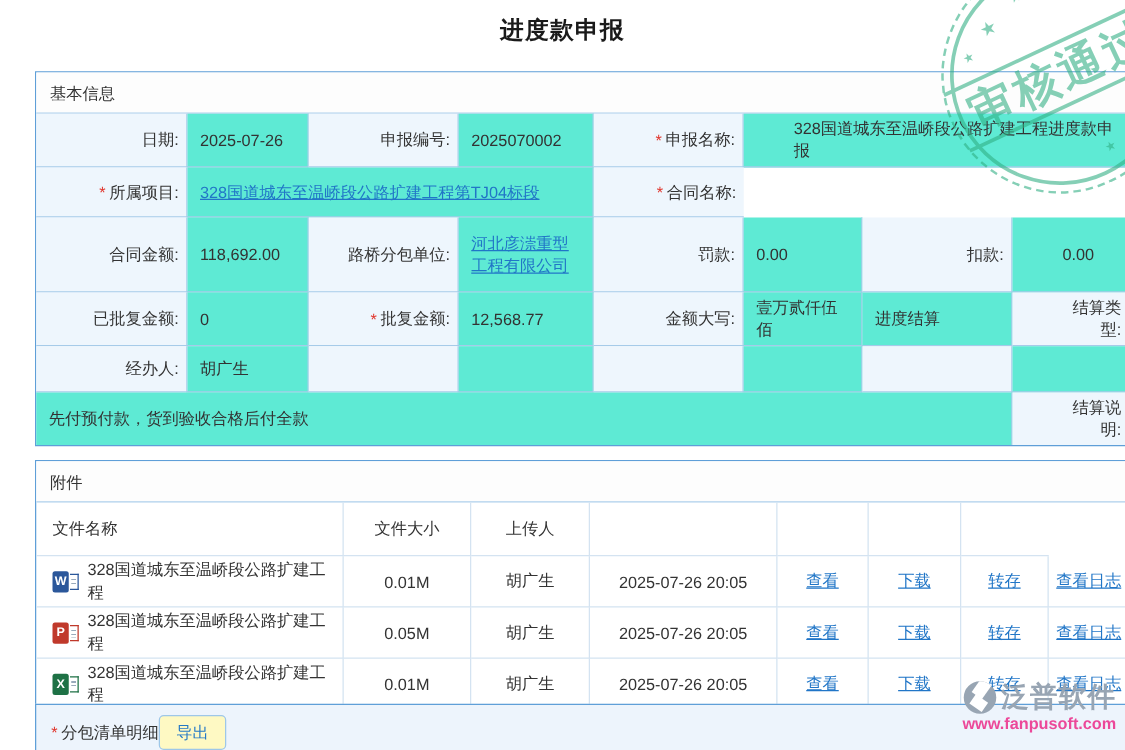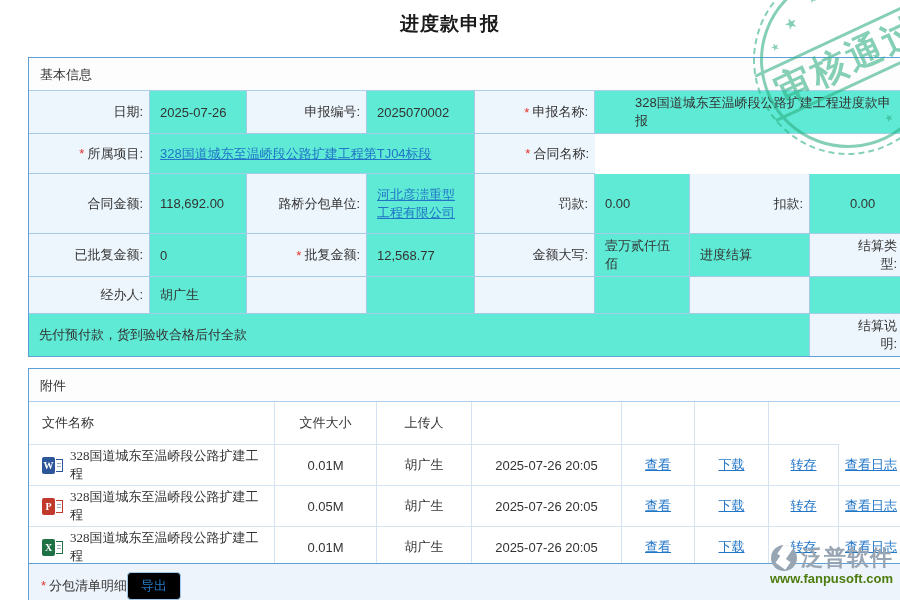--- a/index.html
+++ b/index.html
@@ -28,36 +28,36 @@
   .h60 { min-height:60px; }
   .h38 { min-height:37px; }
 
   
   #attach-panel { top:368px; }
   .at-row { display:grid; grid-template-columns:246px 102px 95px 150px 73px 74px 70px 1fr; }
   .at-cell { font-size:13px; display:flex; align-items:center; justify-content:center; min-height:33px;
     border-right:1px solid #d4e3f1; border-bottom:1px solid #d4e3f1; padding:2px 4px; }
   .at-cell:last-child { border-right:none; }
   .at-head .at-cell { min-height:43px; }
-  .at-name { justify-content:flex-start; padding-left:13px; gap:7px;font-family:Liberation Serif, serif; }
+  .at-name { justify-content:flex-start; padding-left:13px; gap:7px; }
   .at-row:last-child .at-cell { border-bottom:none; }
 
   .file-icon { display:inline-flex; flex:none; height:17px; }
   .fi-box { width:13px; height:17px; border-radius:2px; color:#fff; font-size:10px; font-weight:bold;
     display:flex; align-items:center; justify-content:center; }
   .fi-page { width:7px; height:13px; margin:2px 0 0 1px; background:#fff; border:1px solid; border-left:none;
     background-image:repeating-linear-gradient(#9ab 0 1px, #fff 1px 3px); background-clip:content-box; padding:2px 1px; }
   .word  .fi-box{background:#2b579a} .word  .fi-page{border-color:#2b579a}
   .ppt   .fi-box{background:#c0392b} .ppt   .fi-page{border-color:#c0392b}
   .excel .fi-box{background:#1e7145} .excel .fi-page{border-color:#1e7145}
 
   
   #sub-panel { top:563px; height:60px; background:#edf4fc; }
   .sub-inner { display:flex; align-items:center; padding:8px 0 0 12px; gap:0; font-size:13px; }
-  .export-btn { background:#000000; border:1px solid #9ec7e8; color:#2579c6; font-size:13px;
+  .export-btn { background:#fef9c3; border:1px solid #9ec7e8; color:#2579c6; font-size:13px;
     border-radius:4px; padding:4px 13px; cursor:pointer; }
 
   
   .stamp { position:absolute; left:753px; top:-35px; width:190px; height:190px; transform:rotate(-25deg);
     opacity:.58; z-index:20; pointer-events:none; color:#2fae82; }
   .stamp .outer { position:absolute; inset:0; border:2px dashed currentColor; border-radius:50%; }
   .stamp .inner { position:absolute; inset:7px; border:3px solid currentColor; border-radius:50%; }
   .stamp .band { position:absolute; left:4px; right:4px; top:69px; height:52px;
     border-top:3px solid currentColor; border-bottom:3px solid currentColor;
     display:flex; align-items:center; justify-content:center; font-size:36px; font-weight:bold; letter-spacing:3px; }
@@ -65,21 +65,21 @@
 
   
   .brand { position:absolute; right:7px; top:543px; z-index:25; text-align:right; }
   .brand-row { display:flex; align-items:center; justify-content:flex-end; gap:4px; }
   .brand-icon { width:26px; height:26px; border-radius:50%; background:#98a5b3; position:relative; overflow:hidden; }
   .brand-icon:before { content:""; position:absolute; left:10px; top:-3px; width:10px; height:16px;
     background:#fff; transform:rotate(35deg); }
   .brand-icon:after { content:""; position:absolute; left:6px; top:13px; width:12px; height:9px;
     background:#fff; transform:rotate(35deg); }
   .brand-name { font-size:22px; font-weight:bold; color:#98a5b3; letter-spacing:1px; }
-  .brand-url { font-size:13px; font-weight:bold; color:#4d7c0f; margin-top:-2px; }
+  .brand-url { font-size:13px; font-weight:bold; color:#ec4899; margin-top:-2px; }
 </style>
 </head>
 <body>
 
 <div class="page-title">进度款申报</div>
 
 <div class="panel" id="basic-panel">
   <div class="panel-head">基本信息</div>
 
   <div class="bi-row">

